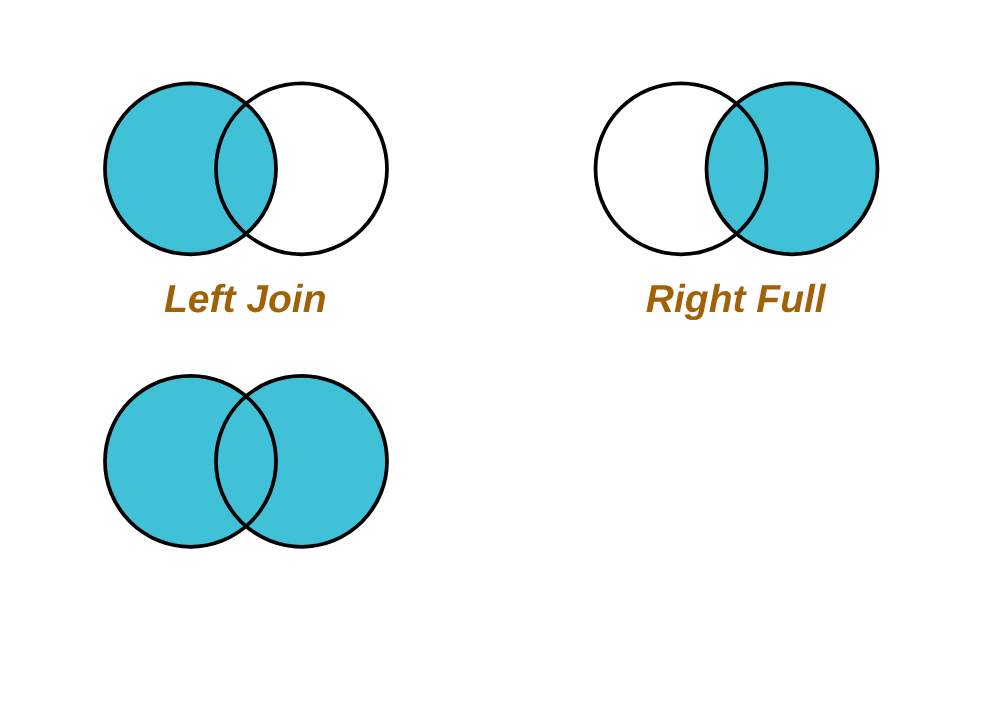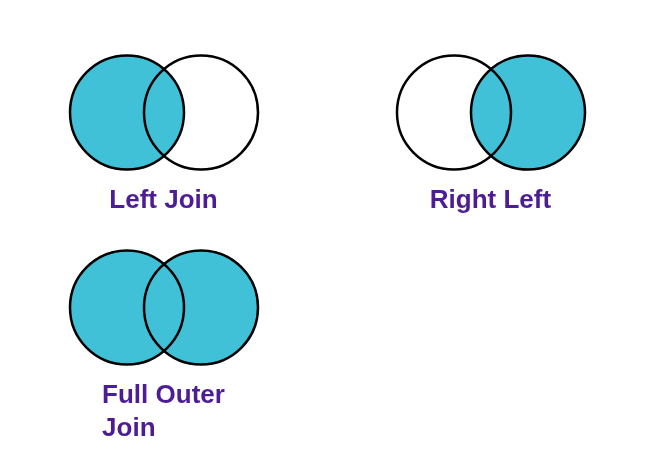--- a/index.html
+++ b/index.html
@@ -33,24 +33,25 @@
   .row-bottom .card { padding-top: 8px; }
   .venn {
     width: 212px;
     height: 125px;
     display: block;
   }
   .join-label {
     margin-top: 8px;
     font-size: 26px;
     font-weight: bold;
-    color: #4c1d95;
+    color: #a16207;
     line-height: 1.25;
-    text-align: left;
+    text-align: right;
     white-space: pre-line;
+    font-style: italic;
   }
 </style>
 </head>
 <body>
 
 <div class="grid">
   <div class="row row-top">
     <div class="card">
       <svg class="venn" xmlns="http://www.w3.org/2000/svg" viewBox="0 0 212 125">
           <circle cx="69" cy="62.5" r="57" fill="#41C1D8" stroke="none"></circle>
@@ -58,28 +59,26 @@
           <circle cx="143" cy="62.5" r="57" fill="none" stroke="#000000" stroke-width="2.5"></circle>
         </svg>
       <div class="join-label">Left Join</div>
     </div>
     <div class="card">
       <svg class="venn" xmlns="http://www.w3.org/2000/svg" viewBox="0 0 212 125">
           <circle cx="143" cy="62.5" r="57" fill="#41C1D8" stroke="none"></circle>
           <circle cx="69" cy="62.5" r="57" fill="none" stroke="#000000" stroke-width="2.5"></circle>
           <circle cx="143" cy="62.5" r="57" fill="none" stroke="#000000" stroke-width="2.5"></circle>
         </svg>
-      <div class="join-label">Right Left</div>
+      <div class="join-label">Right Full</div>
     </div>
   </div>
   <div class="row row-bottom">
     <div class="card">
       <svg class="venn" xmlns="http://www.w3.org/2000/svg" viewBox="0 0 212 125">
           <circle cx="69" cy="62.5" r="57" fill="#41C1D8" stroke="none"></circle>
           <circle cx="143" cy="62.5" r="57" fill="#41C1D8" stroke="none"></circle>
           <circle cx="69" cy="62.5" r="57" fill="none" stroke="#000000" stroke-width="2.5"></circle>
           <circle cx="143" cy="62.5" r="57" fill="none" stroke="#000000" stroke-width="2.5"></circle>
         </svg>
-      <div class="join-label">Full Outer
-Join</div>
     </div>
   </div>
 </div>
 
 </body></html>

